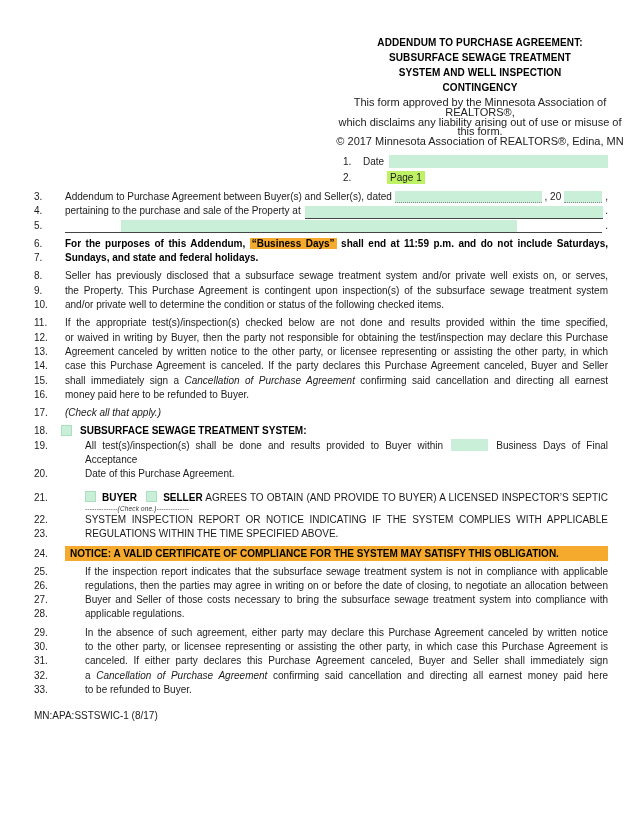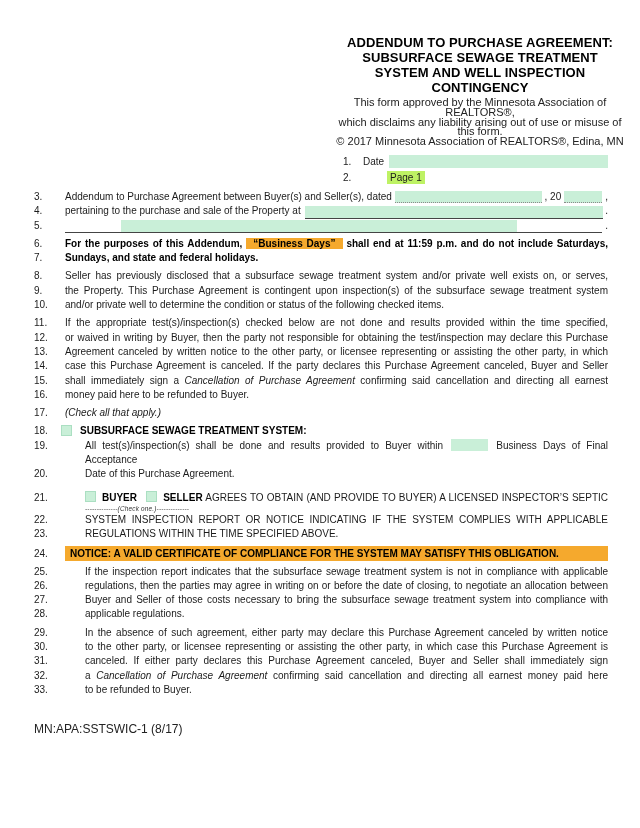--- a/index.html
+++ b/index.html
@@ -7,21 +7,21 @@
   body {
     width:640px; height:828px;
     font-family:"Liberation Sans", sans-serif;
     color:#1b1b1b;
     -webkit-font-smoothing:antialiased;
   }
   .page { position:relative; width:640px; height:828px; background:#fff; overflow:hidden; padding-top:35px; }
 
   
   .header { margin-left:332px; width:296px; text-align:center; }
-  .title-line { font-weight:bold; font-size:13px; line-height:15px; color:#000; letter-spacing:0.1px; }
+  .title-line { font-weight:bold; font-size:10px; line-height:15px; color:#000; letter-spacing:0.1px; }
   .approval { margin-top:3px; }
   .approval-line { font-size:11px; line-height:9.8px; color:#222; }
 
   
   .hform { margin-top:7px; }
   .hline { display:flex; align-items:flex-end; margin:0 32px 2px 343px; height:14px; font-size:10px; line-height:13px; }
   .hnum { width:20px; flex:none; }
   .hlabel { margin-right:5px; }
   .field { display:inline-block; background:#c9efd8; height:12px; vertical-align:-2px; }
   .date-field { flex:1; height:13px; margin-bottom:0; }
@@ -29,36 +29,36 @@
 
   
   .body-lines { margin-top:6px; }
   .line { display:flex; padding:0 32px 0 34px; font-size:10px; line-height:14.3px; }
   .num { width:31px; flex:none; }
   .txt { flex:1; min-width:0; }
   .j .txt { text-align:justify; text-align-last:justify; }
   .ind { padding-left:20px; }
   .b { font-weight:bold; color:#000; }
   .i { font-style:italic; }
-  .hl { background:#f5a92d; padding:0 7px; }
+  .hl { background:#f5a92d; padding:0 2px; }
   .para { margin-top:4px; }
   .fxrow { display:flex; align-items:flex-end; }
   .fxrow > span { white-space:nowrap; }
   .f-dotted { border-bottom:1px dotted #8a8a8a; margin:0 3px 1px 3px; }
   .f-underl { flex:1; border-bottom:1px solid #444; margin:0 2px 0 4px; height:13px; background:#c9efd8; }
   .rule-box { flex:1; border-bottom:1.2px solid #444; height:13px; display:flex; align-items:flex-end; }
   .rule-fill { margin-left:56px; width:396px; height:12px; background:#c9efd8; }
   .cb { display:inline-block; width:11px; height:11px; background:#c9efd8; border:1px solid #abdfc2; vertical-align:-1.5px; margin-right:6px; }
   .cb-head { margin-left:-4px; margin-right:8px; }
   .inline-field { width:37px; margin:0 2px; }
   .checkone { font-size:6.4px; line-height:8px; font-style:italic; color:#333; letter-spacing:0.2px; }
   .notice .txt { background:#f5a92d; font-weight:bold; color:#000; padding:1px 5px; line-height:13px; }
   .line.notice { line-height:15px; }
 
-  .footer { margin:25px 0 0 34px; font-size:12px; color:#222; }
+  .footer { margin:13px 0 0 34px; font-size:10px; color:#222; }
 </style>
 </head>
 <body>
 
 <div class="page">
 
   <div class="header">
     <div class="title-line">ADDENDUM TO PURCHASE AGREEMENT:</div>
     <div class="title-line">SUBSURFACE SEWAGE TREATMENT</div>
     <div class="title-line">SYSTEM AND WELL INSPECTION</div>

